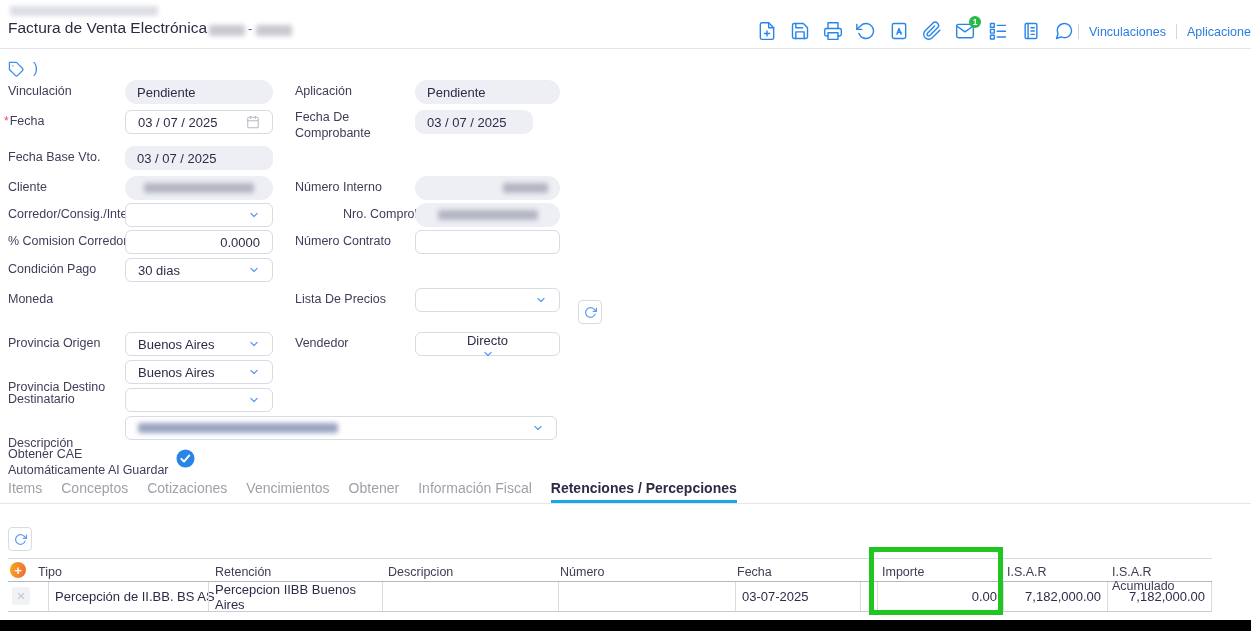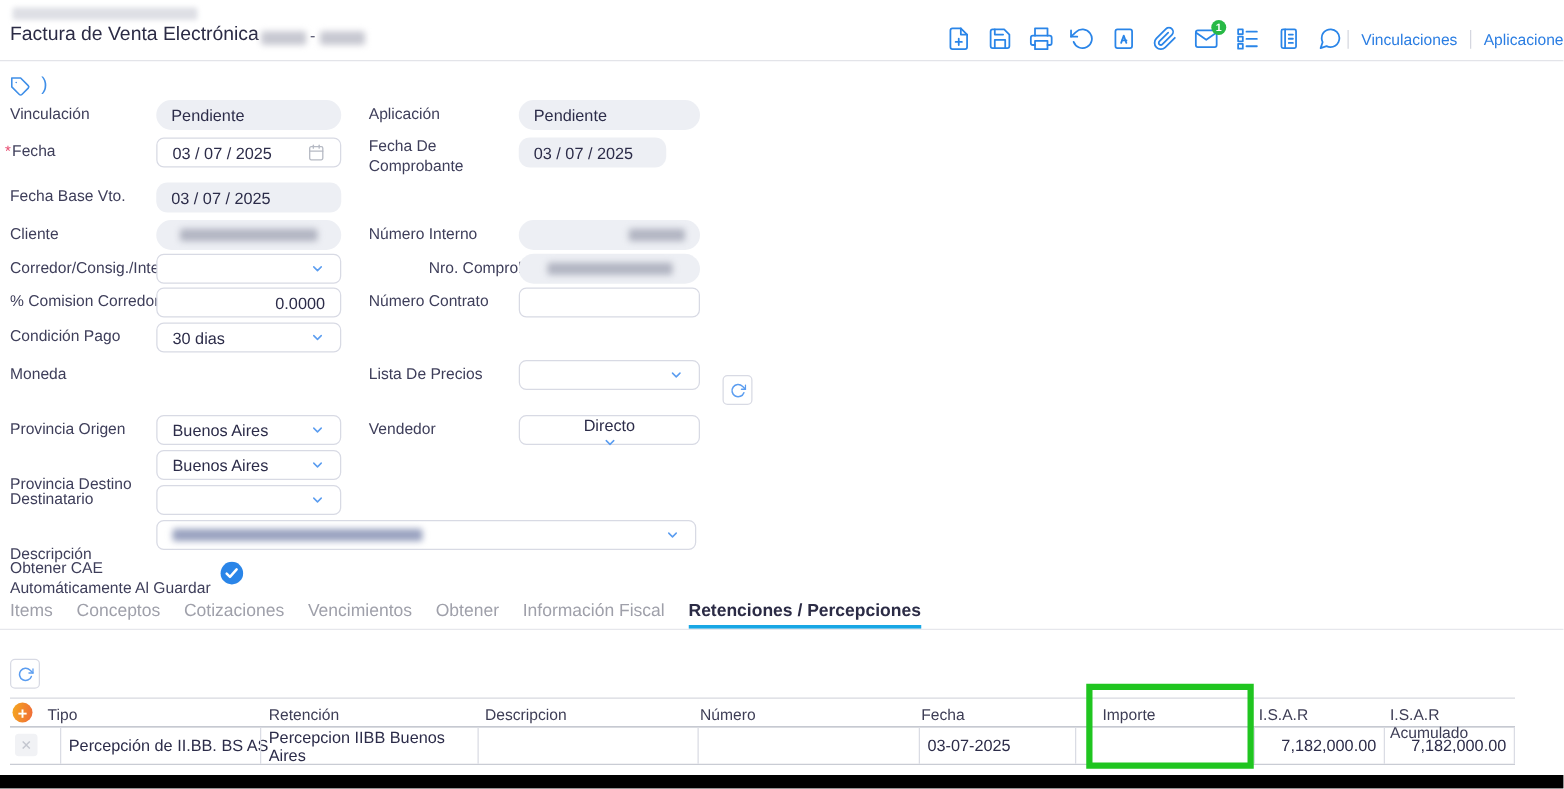--- a/index.html
+++ b/index.html
@@ -294,20 +294,21 @@
     <div style="position:relative;height:29px;border-bottom:1px solid #c9ccd4;">
       <span class="abs icon-btn" style="left:4px;top:5px;width:18px;height:18px;background:#f1f2f5;border-radius:3px;color:#c3c6cf;font-size:11px;">
         <span>✕</span>
       </span>
       <span class="tcell" style="left:40px;width:175px;">Percepción de II.BB. BS AS</span>
       <span class="tcell" style="left:200px;width:174px;">Percepcion IIBB Buenos Aires</span>
       <span class="tcell" style="left:374px;width:176px;"></span>
       <span class="tcell" style="left:550px;width:177px;"></span>
       <span class="tcell" style="left:727px;width:125px;">03-07-2025</span>
       <span class="tcell" style="left:852px;width:17px;"></span>
+      <span class="tcell right" style="left:869px;width:126px;">0.00</span>
       <span class="tcell right" style="left:995px;width:104px;">7,182,000.00</span>
       <span class="tcell right" style="left:1099px;width:105px;border-right:1px solid #dadce4;">7,182,000.00</span>
     </div>
   </div>
 
   <div class="abs" style="left:869px;top:547px;width:134px;height:68px;border:5px solid #20c520;box-sizing:border-box;z-index:5;"></div>
 
   <div class="abs" style="left:0;top:620px;width:1251px;height:11px;background:#000;"></div>
 
 </div>

